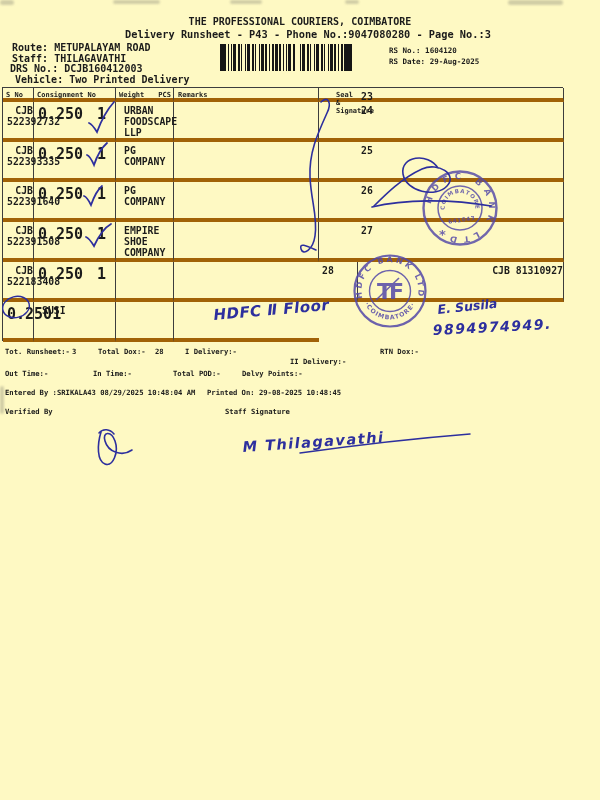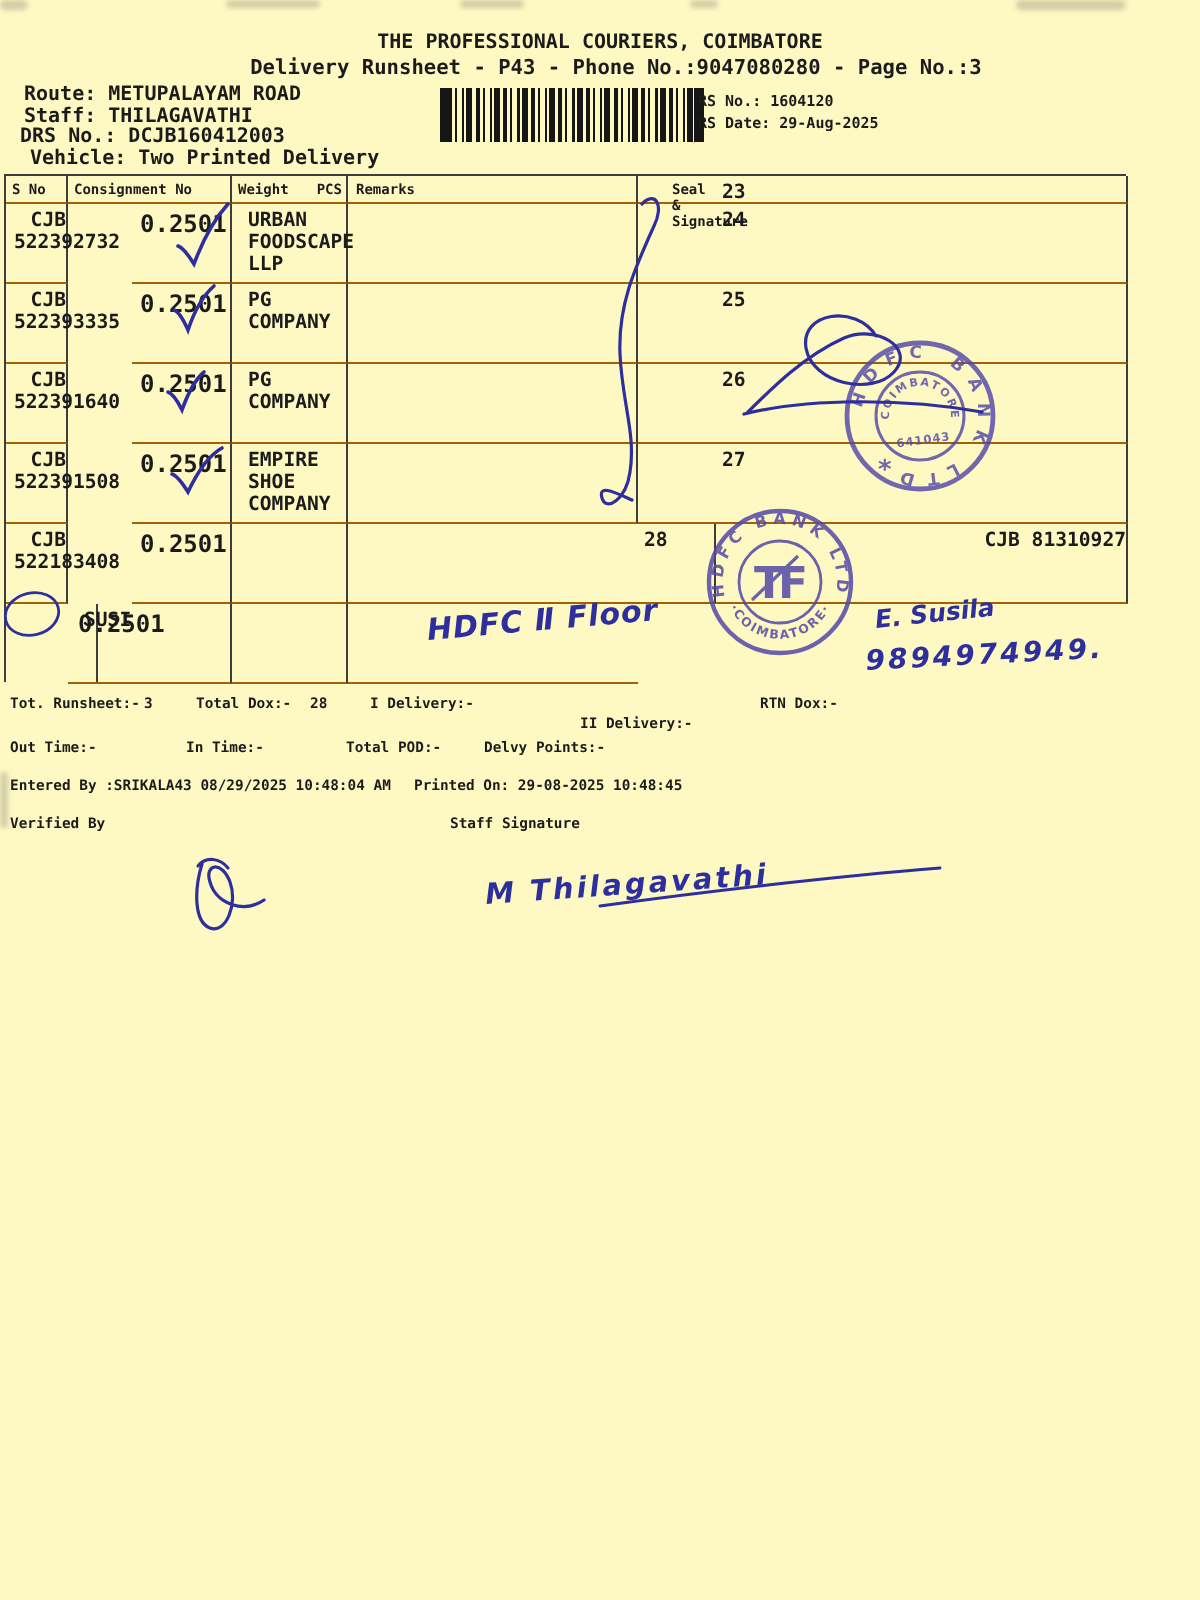--- a/index.html
+++ b/index.html
@@ -3,34 +3,34 @@
 <meta charset="utf-8">
 <style>
   html,body{margin:0;padding:0;}
   body{width:600px;height:800px;position:relative;background:#e9e9e7;overflow:hidden;}
   .paper{position:absolute;inset:0;background:#fef9c3;
          font-family:"DejaVu Sans Mono",monospace;color:#1b1b1b;font-weight:bold;}
   .abs{position:absolute;white-space:nowrap;}
   .title{left:0;right:0;top:16px;text-align:center;font-size:10px;}
   .subtitle{left:0;right:0;top:27.5px;text-align:center;font-size:10.3px;margin-left:16px;}
   .infoline{font-size:10px;}
-  .rsline{font-size:7.5px;}
+  .rsline{font-size:7.5px;margin-left:40px;}
   .barcode{left:220px;top:44px;width:123px;height:27px;
     border-left:4px solid #161616;border-right:5px solid #161616;
     background:repeating-linear-gradient(90deg,#161616 0 2px,rgba(0,0,0,0) 2px 3.5px,#161616 3.5px 4.5px,rgba(0,0,0,0) 4.5px 7px,#161616 7px 8.2px,rgba(0,0,0,0) 8.2px 9.2px,#161616 9.2px 12.2px,rgba(0,0,0,0) 12.2px 13.8px);}
   .rtable{position:absolute;left:2px;top:87px;width:561px;height:254px;display:grid;
     grid-template-columns:31px 82px 58px 145px 39px 206px;
     grid-template-rows:14px repeat(6,40px);
     border-top:1px solid #3d3d3d;border-left:1px solid #3d3d3d;box-sizing:border-box;}
-  .rtable>div{border-right:1px solid #3d3d3d;border-bottom:1px solid #a16207;box-sizing:border-box;overflow:visible;}
+  .rtable>div{border-right:1px solid #3d3d3d;border-bottom:4px solid #a16207;box-sizing:border-box;overflow:visible;}
   .rtable>div.lastcol{border-right:none;}
   .hcell{font-size:7px;padding:3px 0 0 3px;}
   .bcell{font-size:9.8px;padding:3px 0 0 3px;}
   .ccell{font-size:9.8px;padding:3px 0 0 4px;text-align:right;}
-  .wcell{font-size:12px;padding:3px 9px 0 4px;display:flex;justify-content:space-between;margin-left:32px;}
+  .wcell{font-size:15px;padding:3px 9px 0 4px;display:flex;justify-content:space-between;}
   .gcell{font-size:9.8px;padding:3px 0 0 8px;}
   .sum{font-size:7.2px;}
   .ink{position:absolute;inset:0;pointer-events:none;}
   .smudge{position:absolute;background:rgba(105,105,98,0.30);filter:blur(1.2px);border-radius:3px;}
 </style>
 </head>
 <body>
 
 <div class="paper">
 

